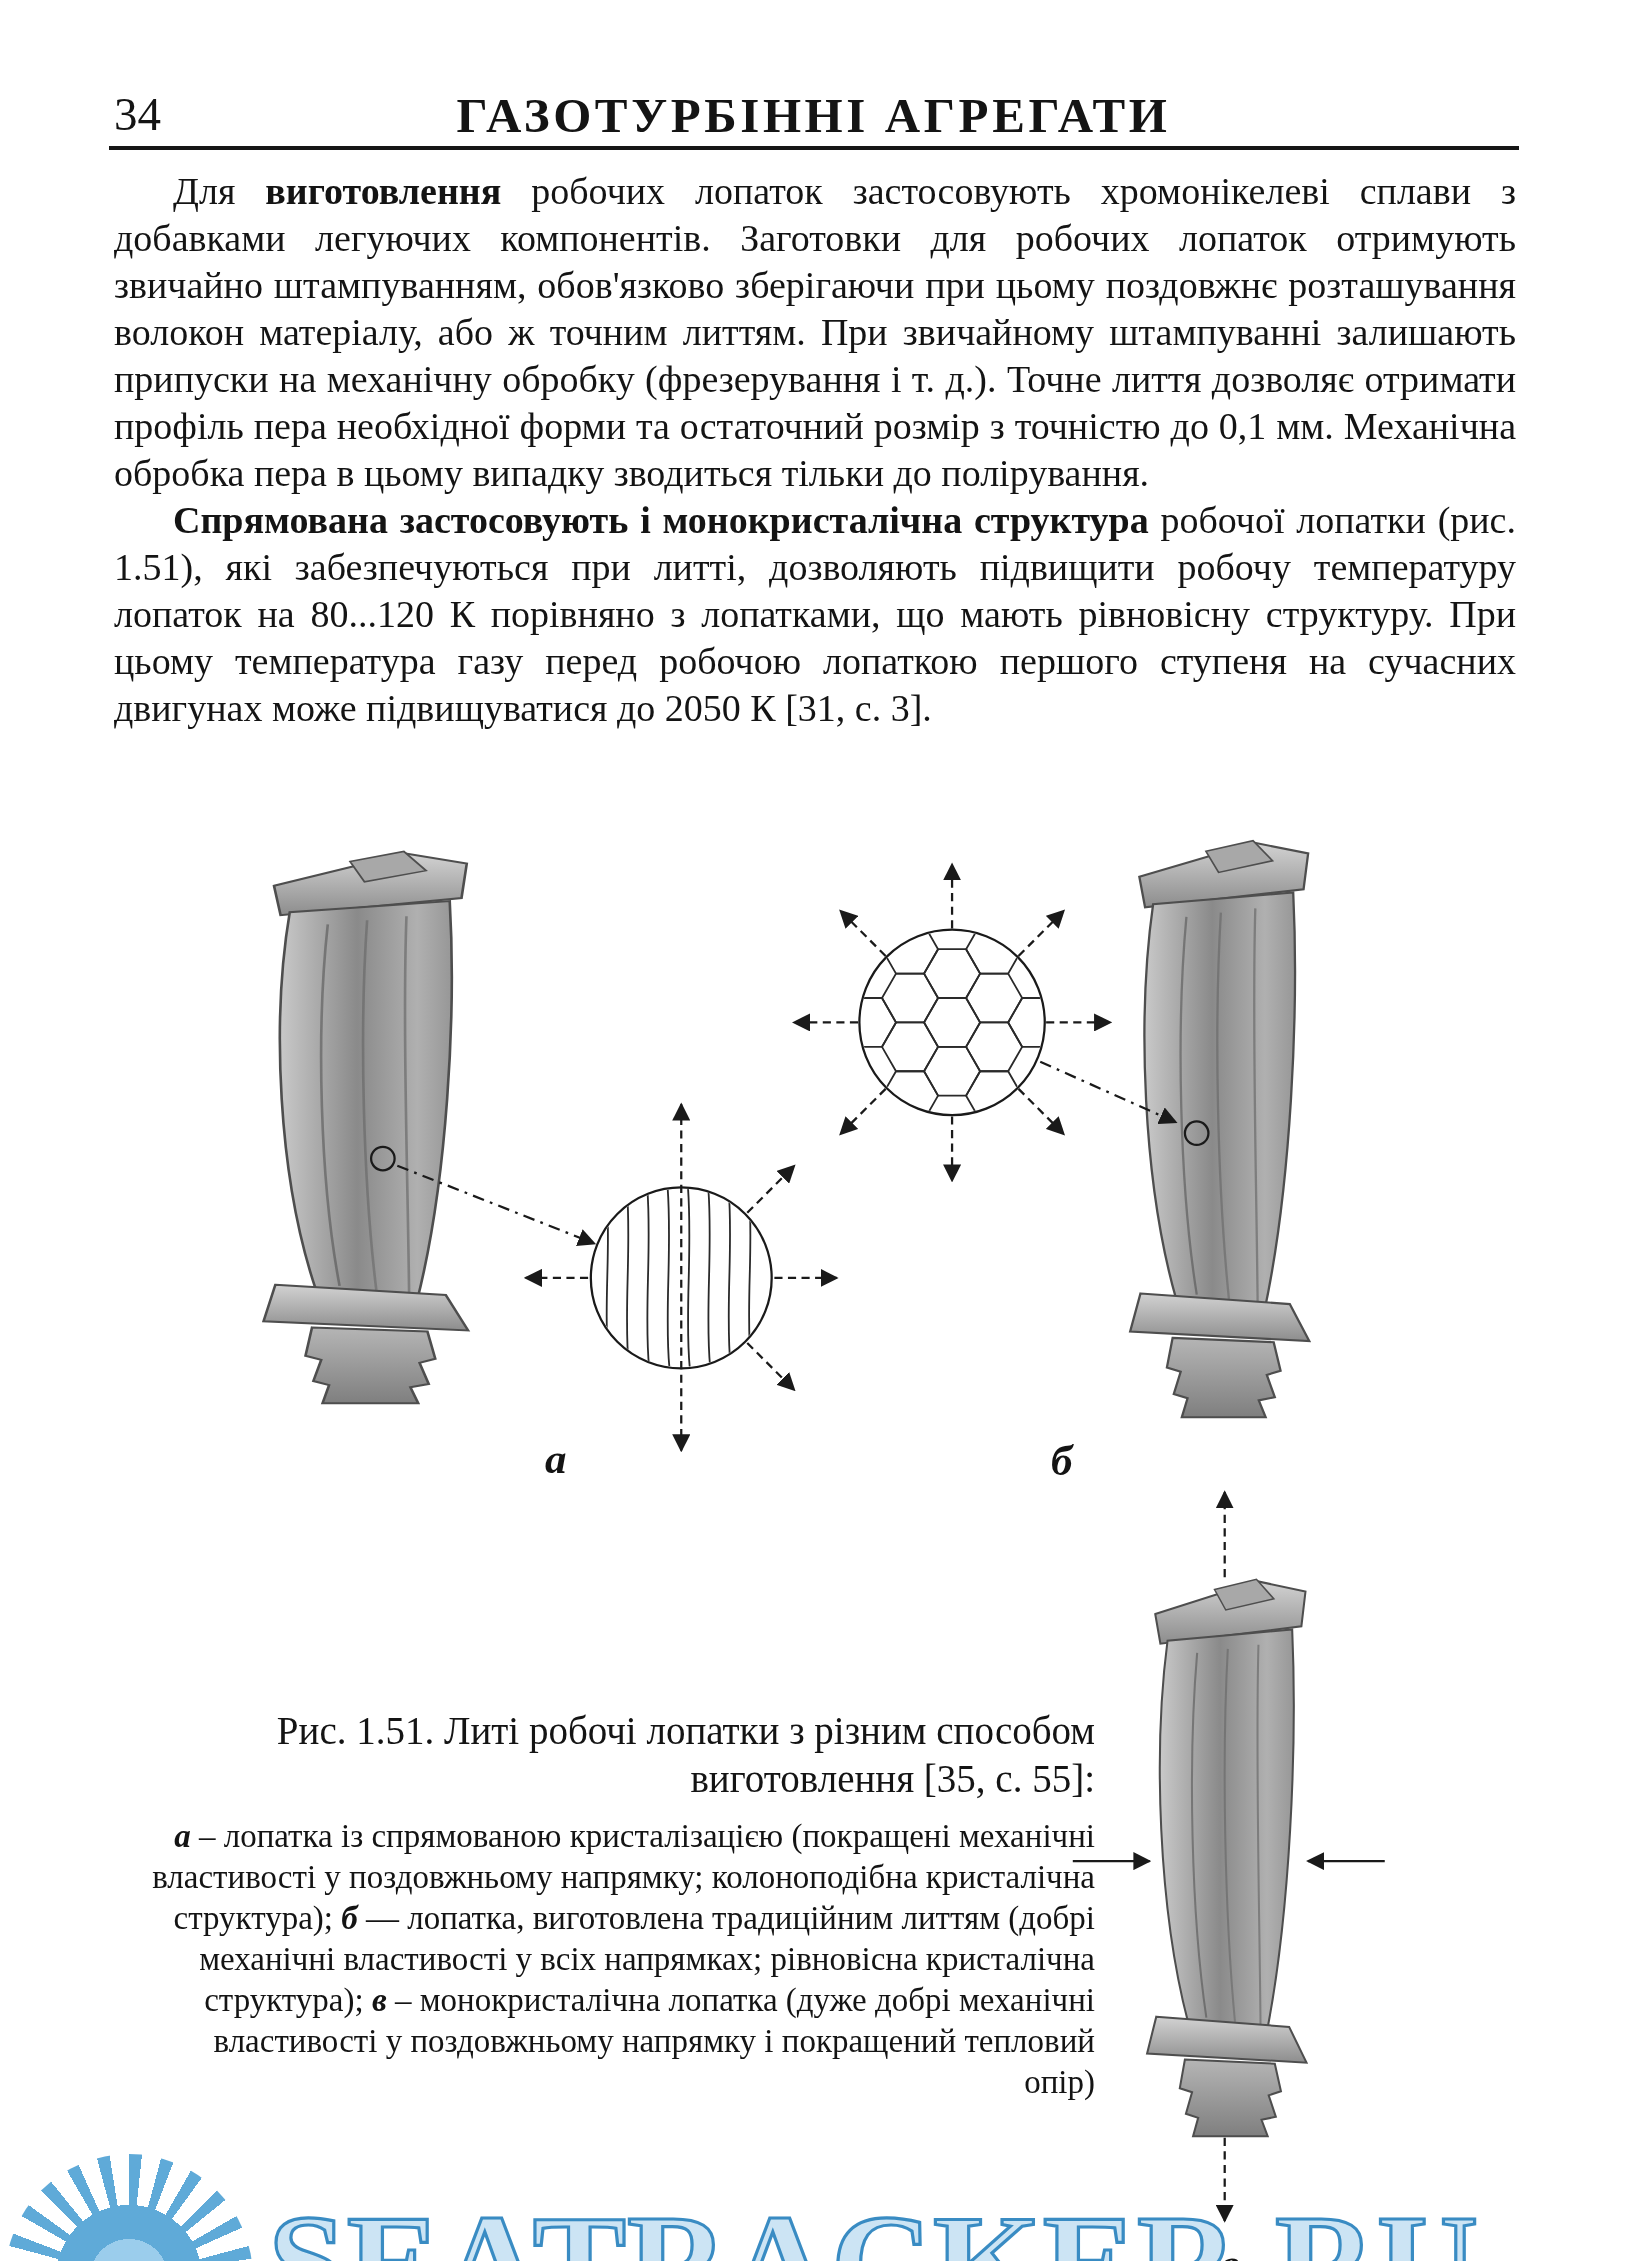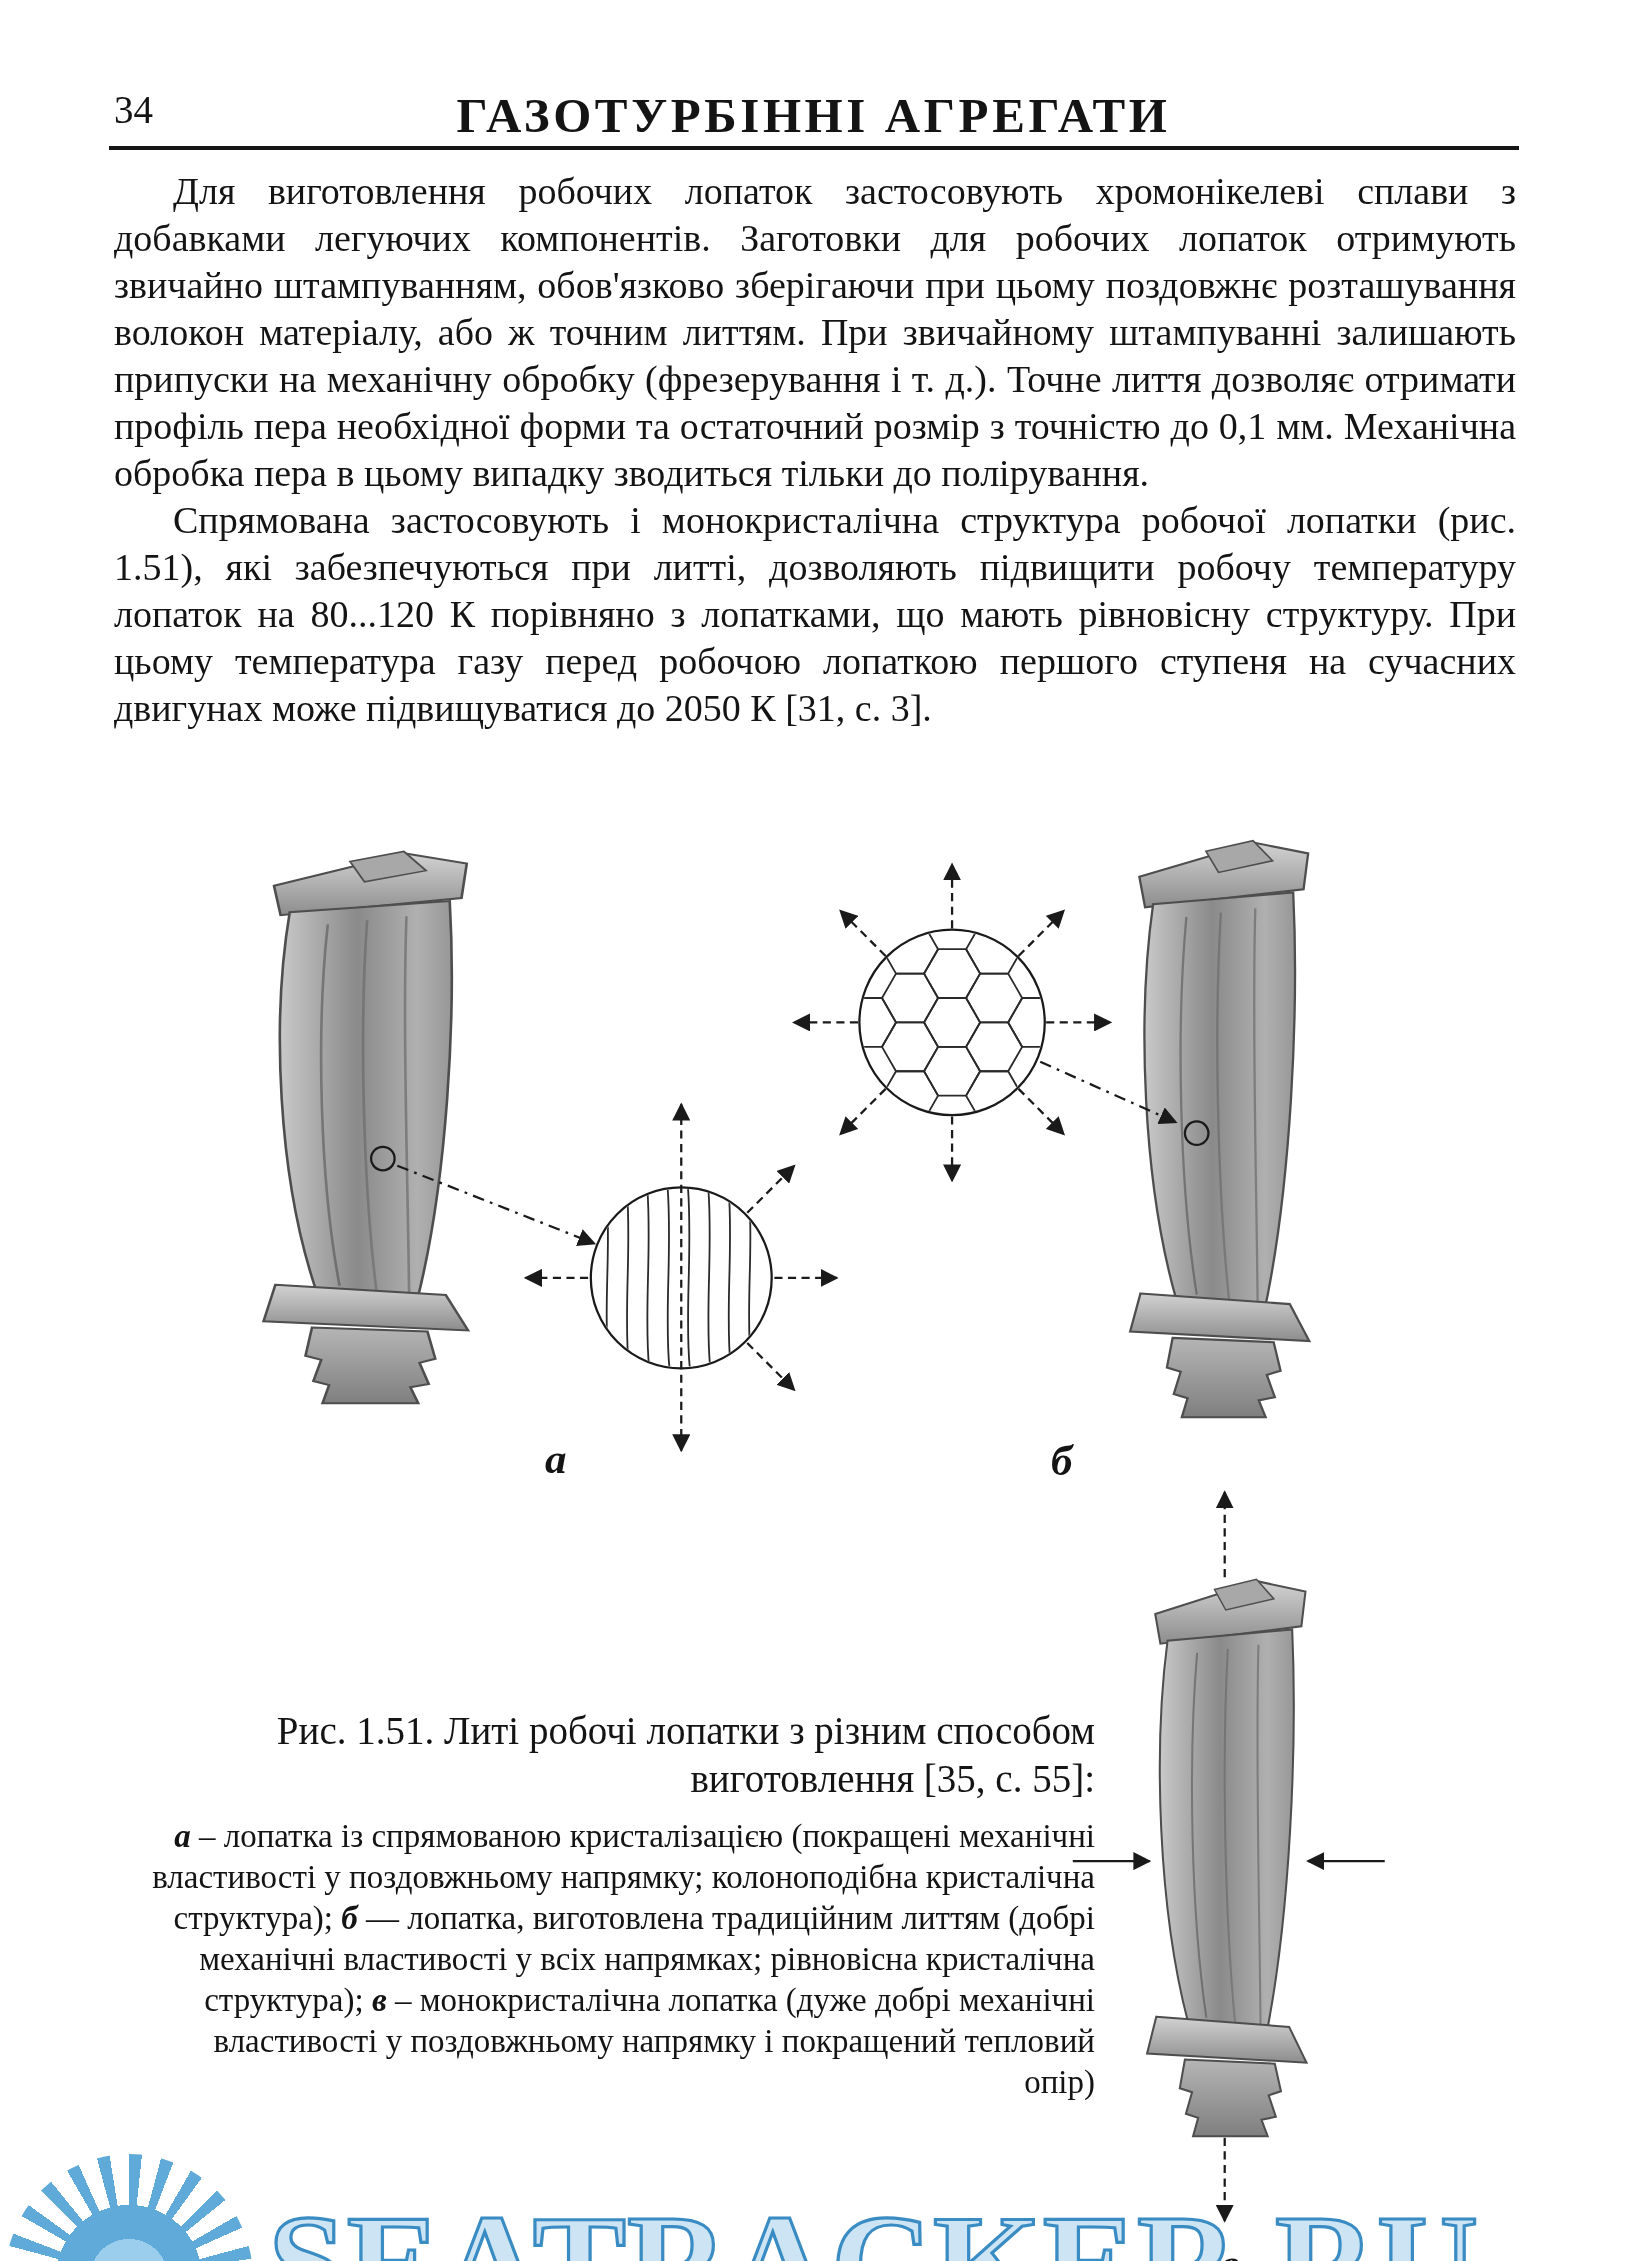--- a/index.html
+++ b/index.html
@@ -2,27 +2,27 @@
 <html lang="uk" style="font-size:7.2px"><head>
 <meta charset="utf-8">
 <style>
   html,body{margin:0;padding:0;background:#dcdcdc;}
   .page{
     position:relative;width:1627px;height:2445px;margin:0 auto;
     background:#ffffff;color:#141414;overflow:hidden;
     font-family:"Liberation Serif", serif;
   }
   
-  .page-number{position:absolute;left:114px;top:87px;font-size:39px;}
+  .page-number{position:absolute;left:114px;top:87px;font-size:47px;}
   .header-title{position:absolute;left:0;right:0;top:87px;text-align:center;font-weight:700;font-size:49px;letter-spacing:3.6px;}
   .header-rule{position:absolute;left:109px;right:108px;top:146px;height:4.1px;background:#161616;}
   
   .body-text{position:absolute;left:114px;top:168px;width:1402px;font-size:38px;line-height:47px;text-align:justify;}
   .body-text p{margin:0;text-indent:59px;}
-  .body-text strong{font-weight:400;}
+  .body-text strong{font-weight:700;}
   
   .figure-svg{position:absolute;left:0;top:814px;width:1627px;height:1492px;z-index:5;}
   .fig-label{position:absolute;font-size:43px;font-style:italic;font-weight:700;z-index:12;}
   .fig-label-a{left:545px;top:1434px;}
   .fig-label-b{left:1051px;top:1436px;}
   .fig-label-v{left:1220px;top:2239px;z-index:30;}
   .caption{position:absolute;left:136px;top:1707px;width:959px;text-align:right;z-index:8;}
   .caption-title{font-size:39px;line-height:1.24;}
   .caption-legend{margin-top:12.7px;font-size:33px;line-height:1.24;}
   .caption-legend .key{font-style:italic;font-weight:700;}

